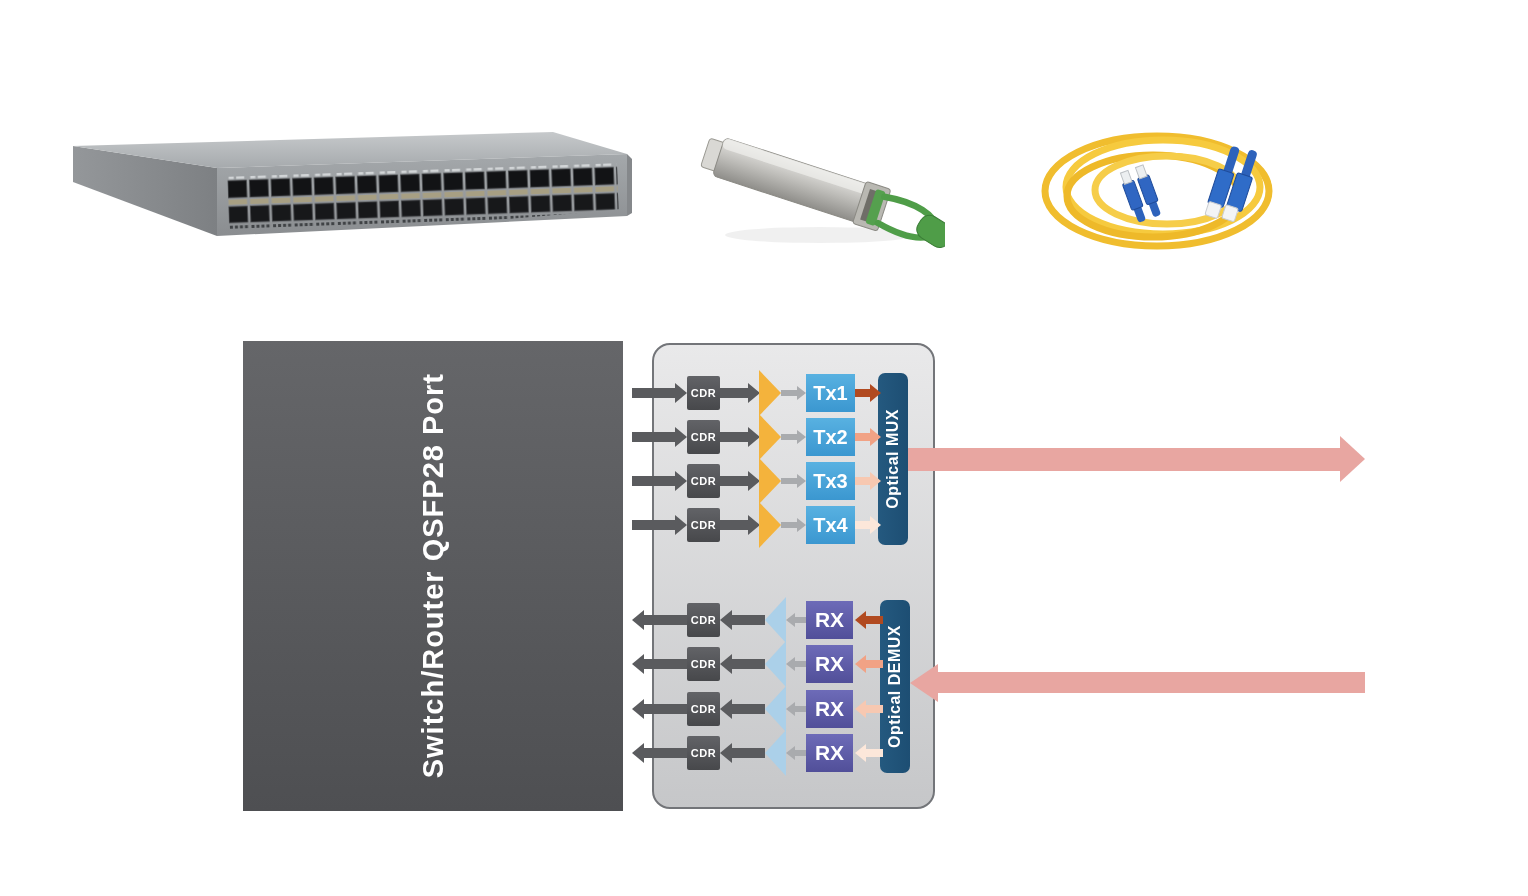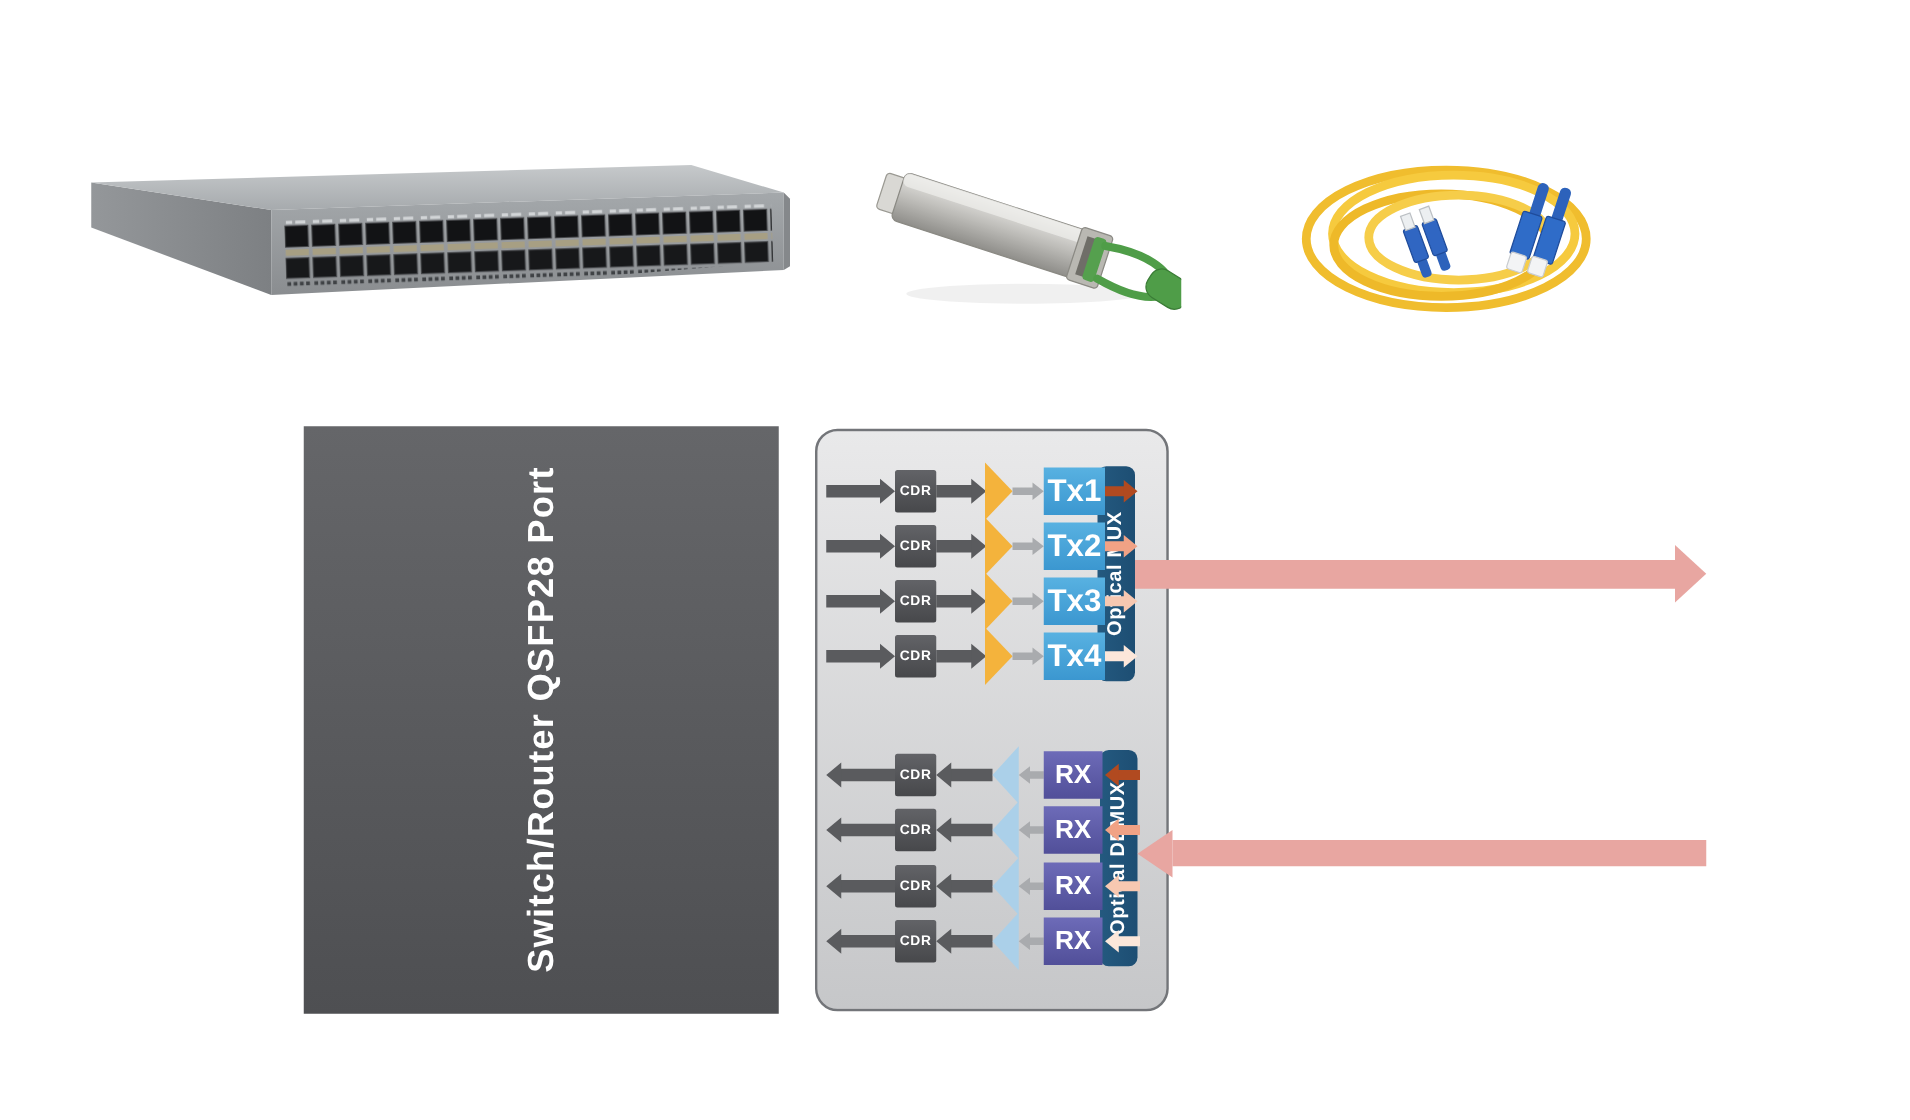--- a/index.html
+++ b/index.html
@@ -22,29 +22,29 @@
 
   
   .muxbox{width:30px;background:linear-gradient(90deg,#24597f,var(--mux-navy));
     border-radius:7px;display:flex;align-items:center;justify-content:center;}
   #mux{left:878px;top:373px;height:172px;}
   #demux{left:880px;top:600px;height:173px;}
   .muxbox .vlabel{writing-mode:vertical-rl;transform:rotate(180deg);color:#fff;
     font-weight:bold;font-size:16px;letter-spacing:.5px;white-space:nowrap;}
 
   
-  .lane{position:absolute;left:661px;width:251px;height:46px;}
+  .lane{position:absolute;left:632px;width:251px;height:46px;}
 
   .cdr{position:absolute;left:55px;top:6px;width:33px;height:34px;border-radius:2px;
     background:linear-gradient(180deg,var(--cdr-top),var(--cdr-bottom));
     color:#fff;font-weight:bold;font-size:11px;display:flex;align-items:center;justify-content:center;
     letter-spacing:.5px;}
   .sigbox{position:absolute;left:174px;top:4px;height:38px;color:#fff;font-weight:bold;
     display:flex;align-items:center;justify-content:center;}
-  .txbox{width:49px;font-size:25px;background:linear-gradient(180deg,var(--tx-blue-top),var(--tx-blue-bottom));}
+  .txbox{width:49px;font-size:20px;background:linear-gradient(180deg,var(--tx-blue-top),var(--tx-blue-bottom));}
   .rxbox{width:47px;font-size:21px;background:linear-gradient(180deg,var(--rx-purple-top),var(--rx-purple-bottom));}
 
   .tri{position:absolute;top:0;width:0;height:0;border-top:23px solid transparent;border-bottom:23px solid transparent;}
   .tri-r{left:127px;border-left:22px solid var(--laser-triangle);}
   .tri-l{left:133px;border-right:21px solid var(--photodiode-triangle);}
 
   
   .arr{position:absolute;}
   .arr .sh{position:absolute;background:var(--c);}
   .arr .hd{position:absolute;top:0;width:0;height:0;}

